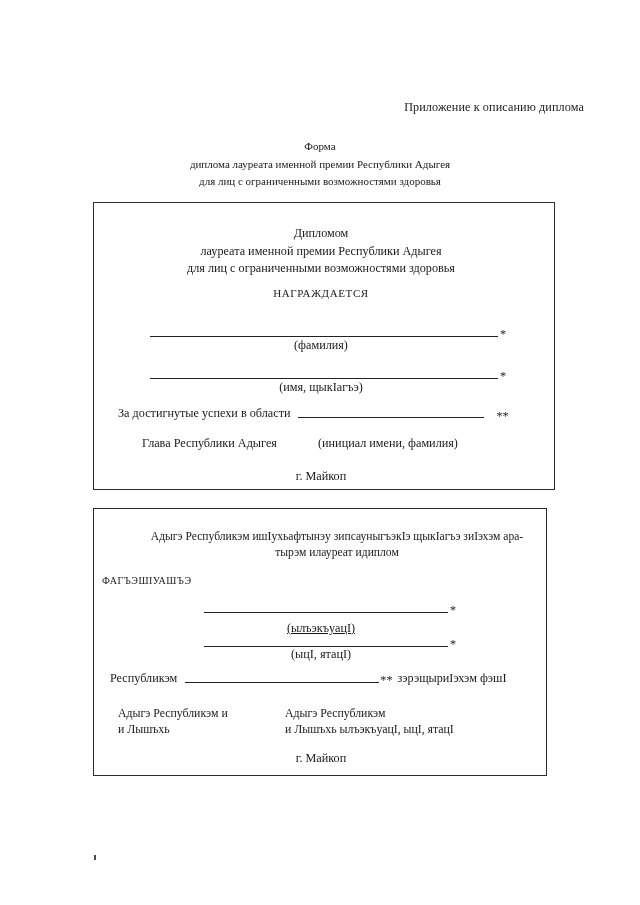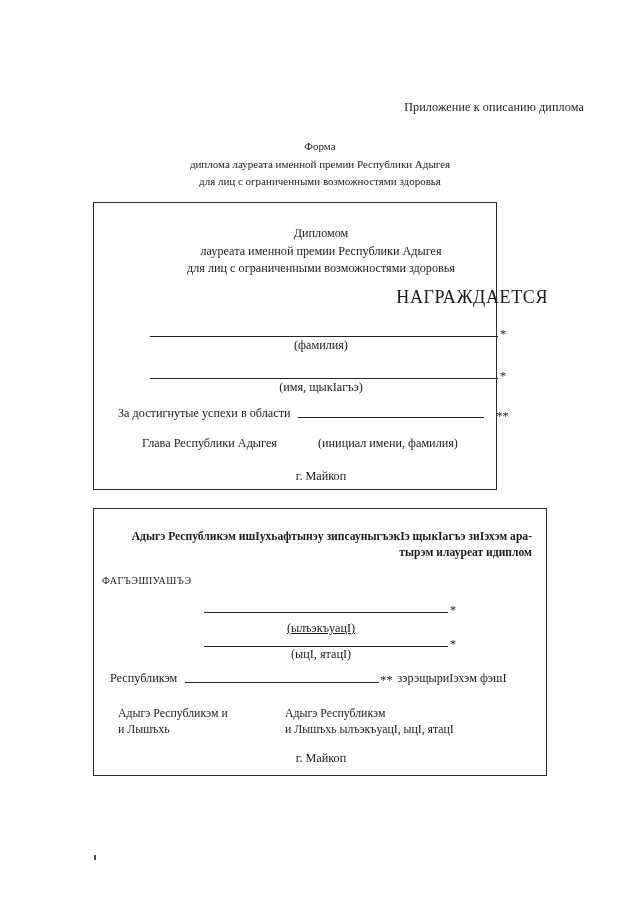--- a/index.html
+++ b/index.html
@@ -49,21 +49,21 @@
   
   .box {
     position: absolute;
     border: 1px solid #2b2b2b;
     box-sizing: border-box;
     background: #fff;
   }
   #box-russian {
     left: 93px;
     top: 202px;
-    width: 404px;
+    width: 462px;
     height: 288px;
   }
   #box-adyghe {
     left: 93px;
     top: 508px;
     width: 454px;
     height: 268px;
   }
 
   .centered {
@@ -77,23 +77,23 @@
     position: absolute;
     top: 22px;
     left: 0;
     width: 454px;
   }
   .r-award {
     position: absolute;
     top: 84px;
     left: 0;
     width: 454px;
-    font-size: 18px;
+    font-size: 11px;
     letter-spacing: 0.6px;
-    text-align: right;
+    text-align: center;
   }
 
   .fill-row {
     position: absolute;
     display: flex;
     align-items: flex-end;
   }
   .rule {
     border-bottom: 1px solid #222;
     height: 1px;
@@ -159,26 +159,25 @@
     left: 0;
     width: 454px;
     text-align: center;
     font-size: 12.2px;
   }
 
   
   .a-intro {
     position: absolute;
     top: 20px;
-    left: 16px;
+    left: 32px;
     width: 422px;
-    text-align: right;
+    text-align: center;
     font-size: 11.6px;
     line-height: 16px;
-    font-weight: bold;
   }
   .a-award {
     position: absolute;
     top: 66px;
     left: 8px;
     width: 454px;
     text-align: left;
     font-size: 10px;
     letter-spacing: 0.5px;
   }

